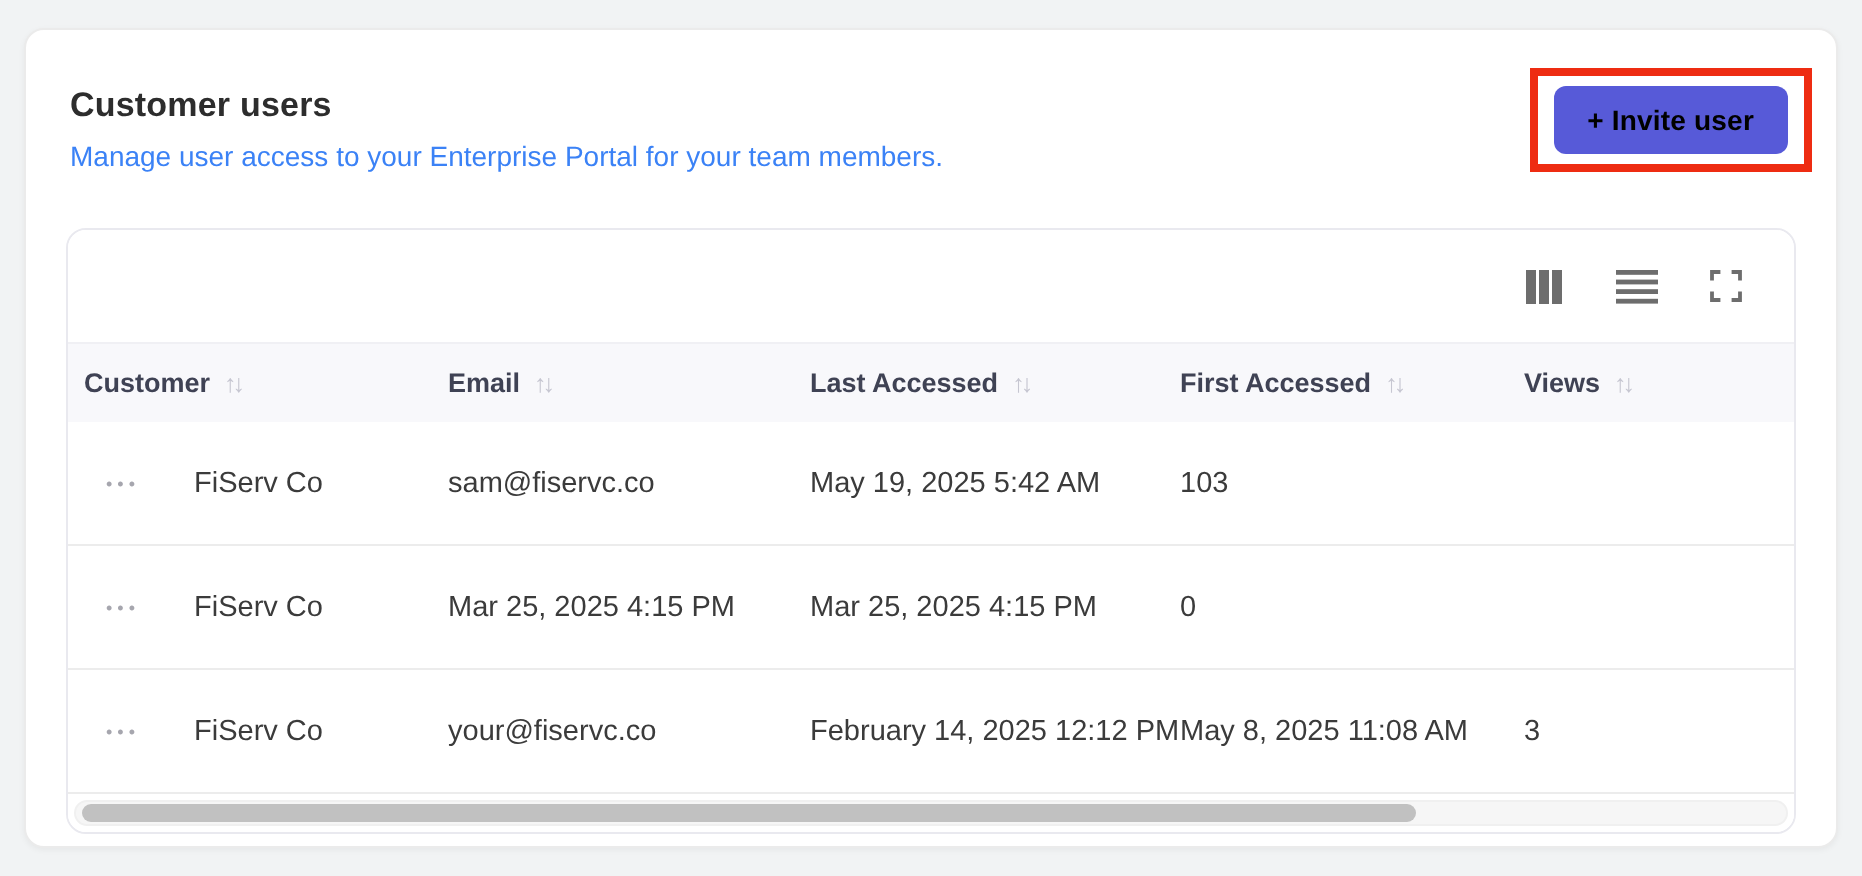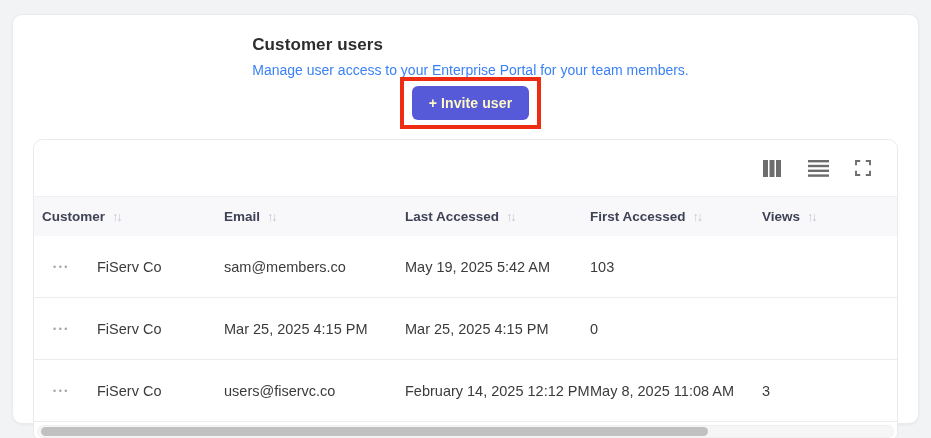--- a/index.html
+++ b/index.html
@@ -12,37 +12,36 @@
     background:#f1f3f4;
     font-family:"Liberation Sans","DejaVu Sans",sans-serif;
     position:relative; overflow:hidden;
   }
   .card{
     position:absolute; left:12px; top:14px; width:907px; height:410px;
     background:#ffffff; border:1px solid #ebebeb; border-radius:10px;
     box-shadow:0 1px 3px rgba(0,0,0,.05);
   }
   .card-header{
-    display:flex; justify-content:space-between; align-items:center;
+    display:flex; justify-content:space-between; align-items:flex-end;
     padding:20px 12px 0 22px;
-    flex-direction:column;
   }
   .page-title{font-size:17px; font-weight:700; color:#2d2d2d; letter-spacing:.1px;}
   .page-subtitle{font-size:14px; color:#3b82f6; margin-top:7px;}
   .annotation-box{
     border:4px solid var(--annotation);
     padding:5px 8px; margin-top:-1px;
   }
   .invite-btn{
-    background:var(--accent); color:#fef9c3; border:none; border-radius:6px;
+    background:var(--accent); color:#000000; border:none; border-radius:6px;
     font-family:inherit; font-size:14px; font-weight:700;
     padding:9px 17px; cursor:pointer; letter-spacing:.1px;
   }
   .table-card{
-    margin:10px 20px 0 20px;
+    margin:28px 20px 0 20px;
     border:1px solid #e9e9ef; border-radius:10px;
     overflow:hidden; background:#fff;
   }
   .table-toolbar{
     height:56px; display:flex; align-items:center; justify-content:flex-end;
     gap:26px; padding-right:26px; background:#fff;
   }
   .tool-icon{display:flex; align-items:center; cursor:pointer; background:none; border:none; padding:0;}
   .thead{
     display:grid; grid-template-columns:182px 181px 185px 172px 1fr;
@@ -143,41 +142,41 @@
         <span>Views</span>
         <span class="sort">↑↓</span>
       </div>
     </div>
 
     <div class="tr">
       <div class="td td-actions">
         <button class="dots">•••</button>
       </div>
       <div class="td">FiServ Co</div>
-      <div class="td">sam@members.co</div>
+      <div class="td">sam@fiservc.co</div>
       <div class="td">May 19, 2025 5:42 AM</div>
       <div class="td">103</div>
     </div>
 
     <div class="tr">
       <div class="td td-actions">
         <button class="dots">•••</button>
       </div>
       <div class="td">FiServ Co</div>
       <div class="td">Mar 25, 2025 4:15 PM</div>
       <div class="td">Mar 25, 2025 4:15 PM</div>
       <div class="td">0</div>
     </div>
 
     <div class="tr">
       <div class="td td-actions">
         <button class="dots">•••</button>
       </div>
       <div class="td">FiServ Co</div>
-      <div class="td">users@fiservc.co</div>
+      <div class="td">your@fiservc.co</div>
       <div class="td">February 14, 2025 12:12 PM</div>
       <div class="td">May 8, 2025 11:08 AM</div>
       <div class="td">3</div>
     </div>
 
     <div class="scrollbar-area">
       <div class="scroll-track">
         <div class="scroll-thumb" style="width: 78%;"></div>
       </div>
     </div>

